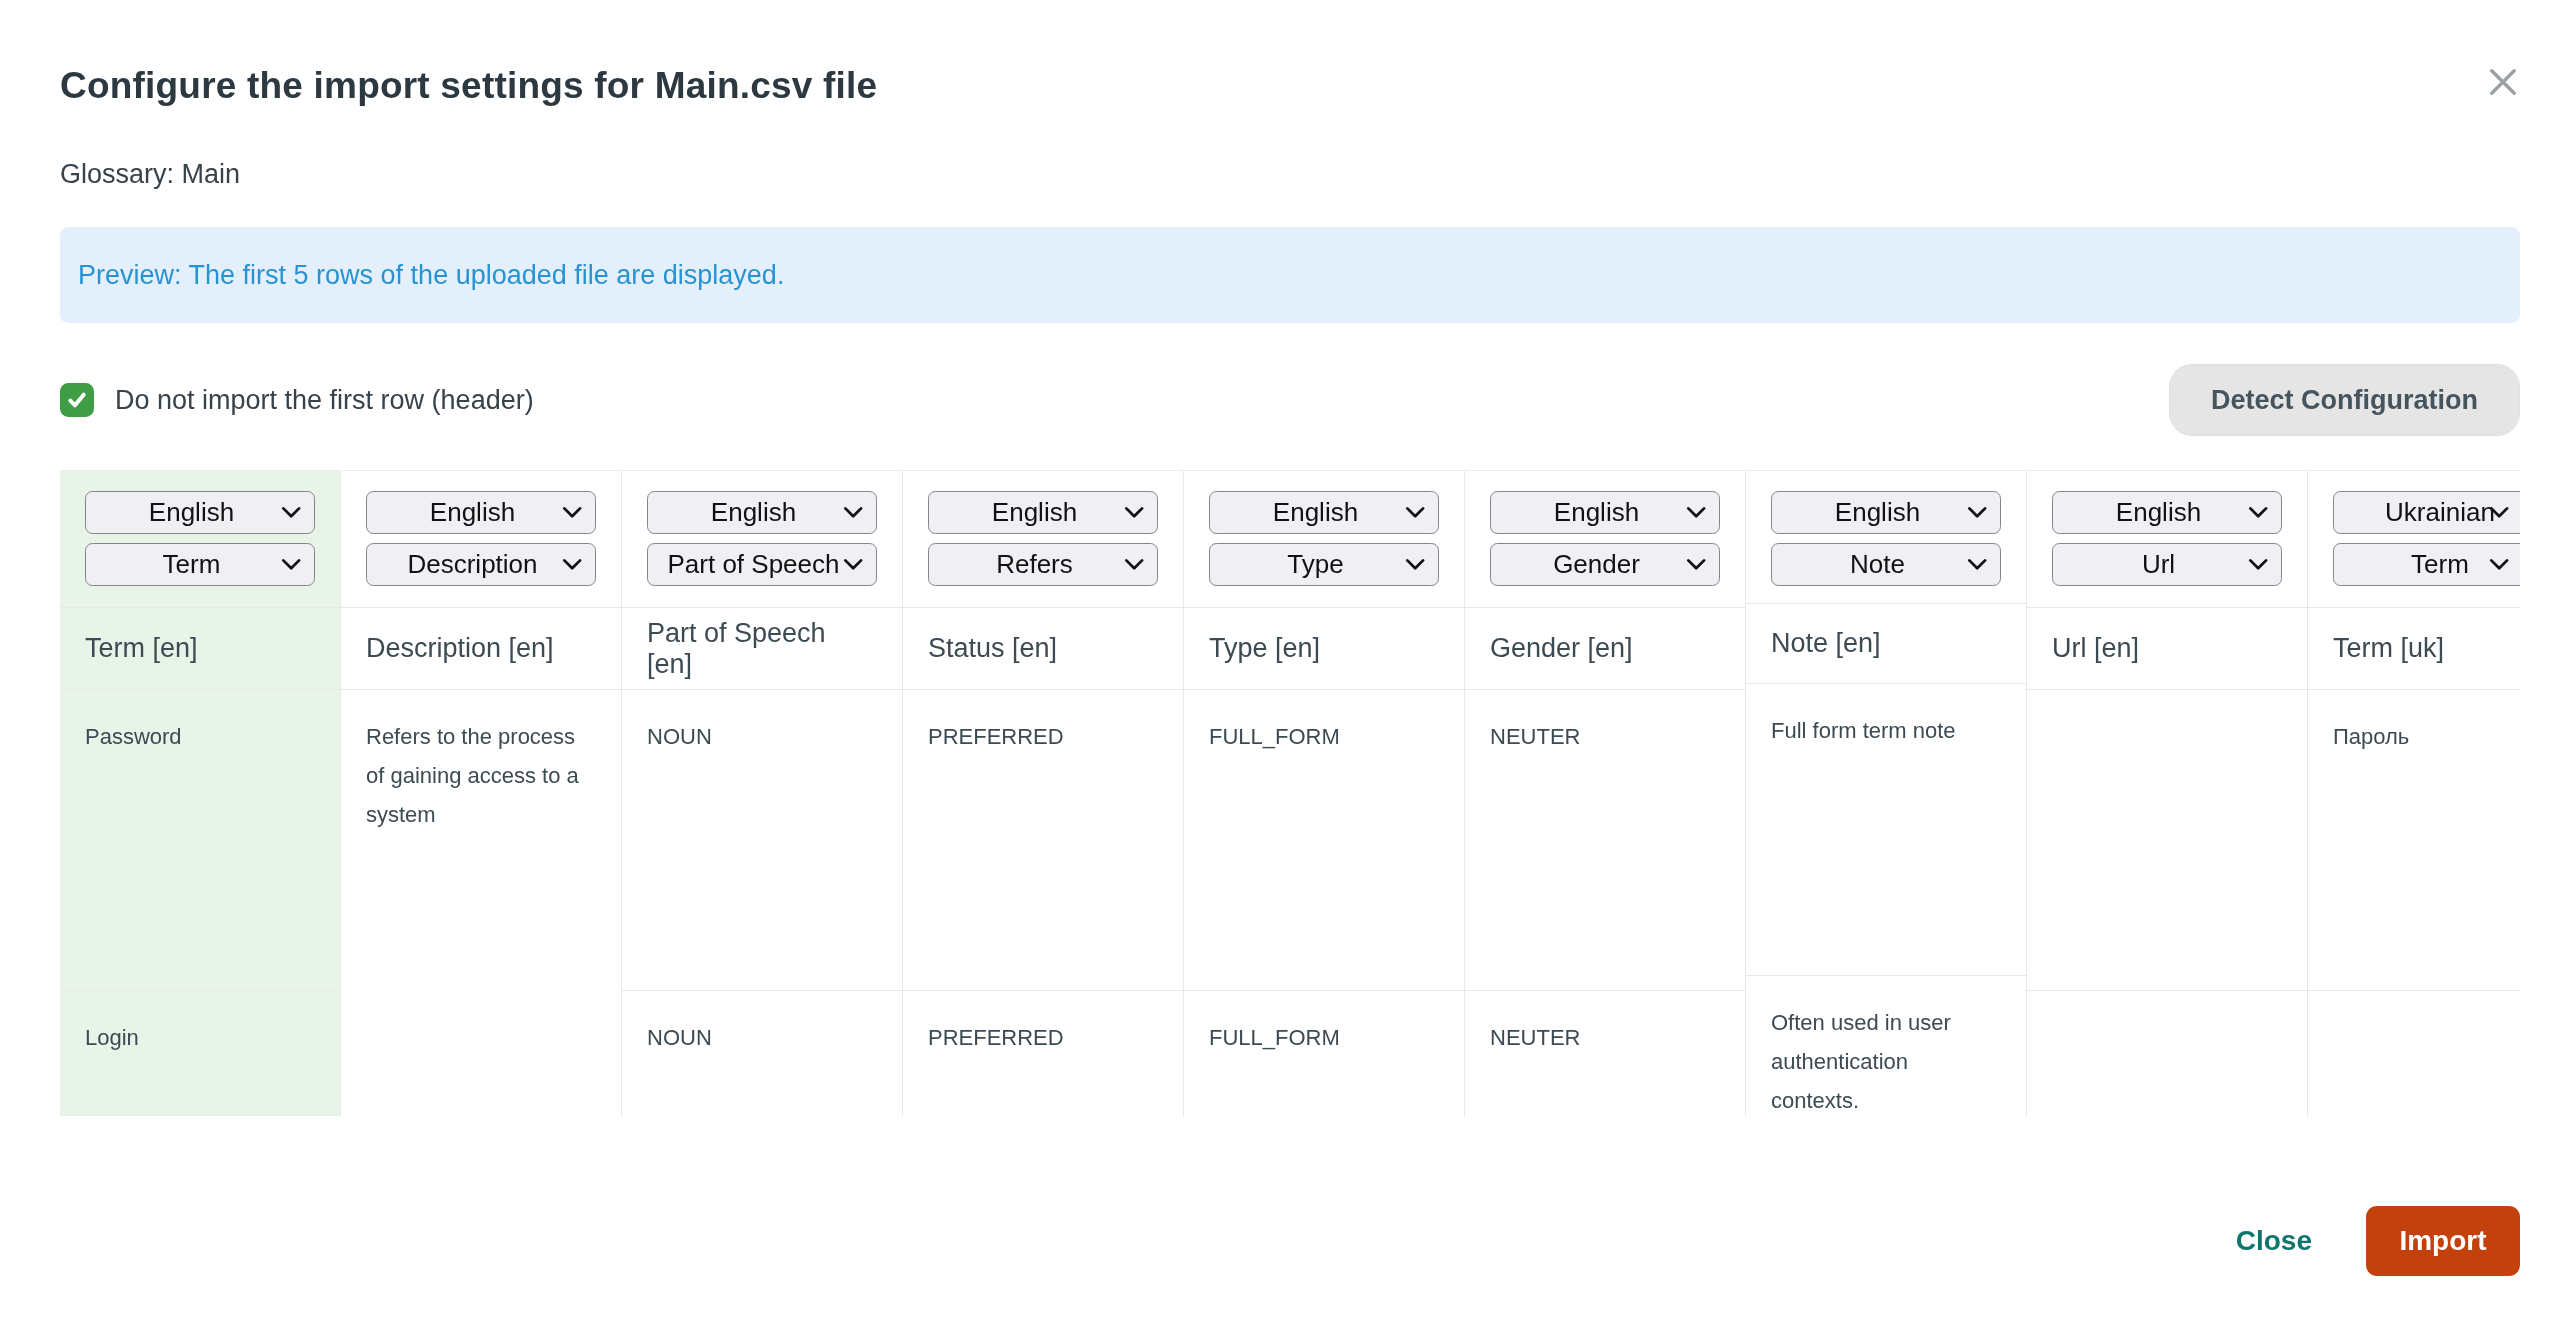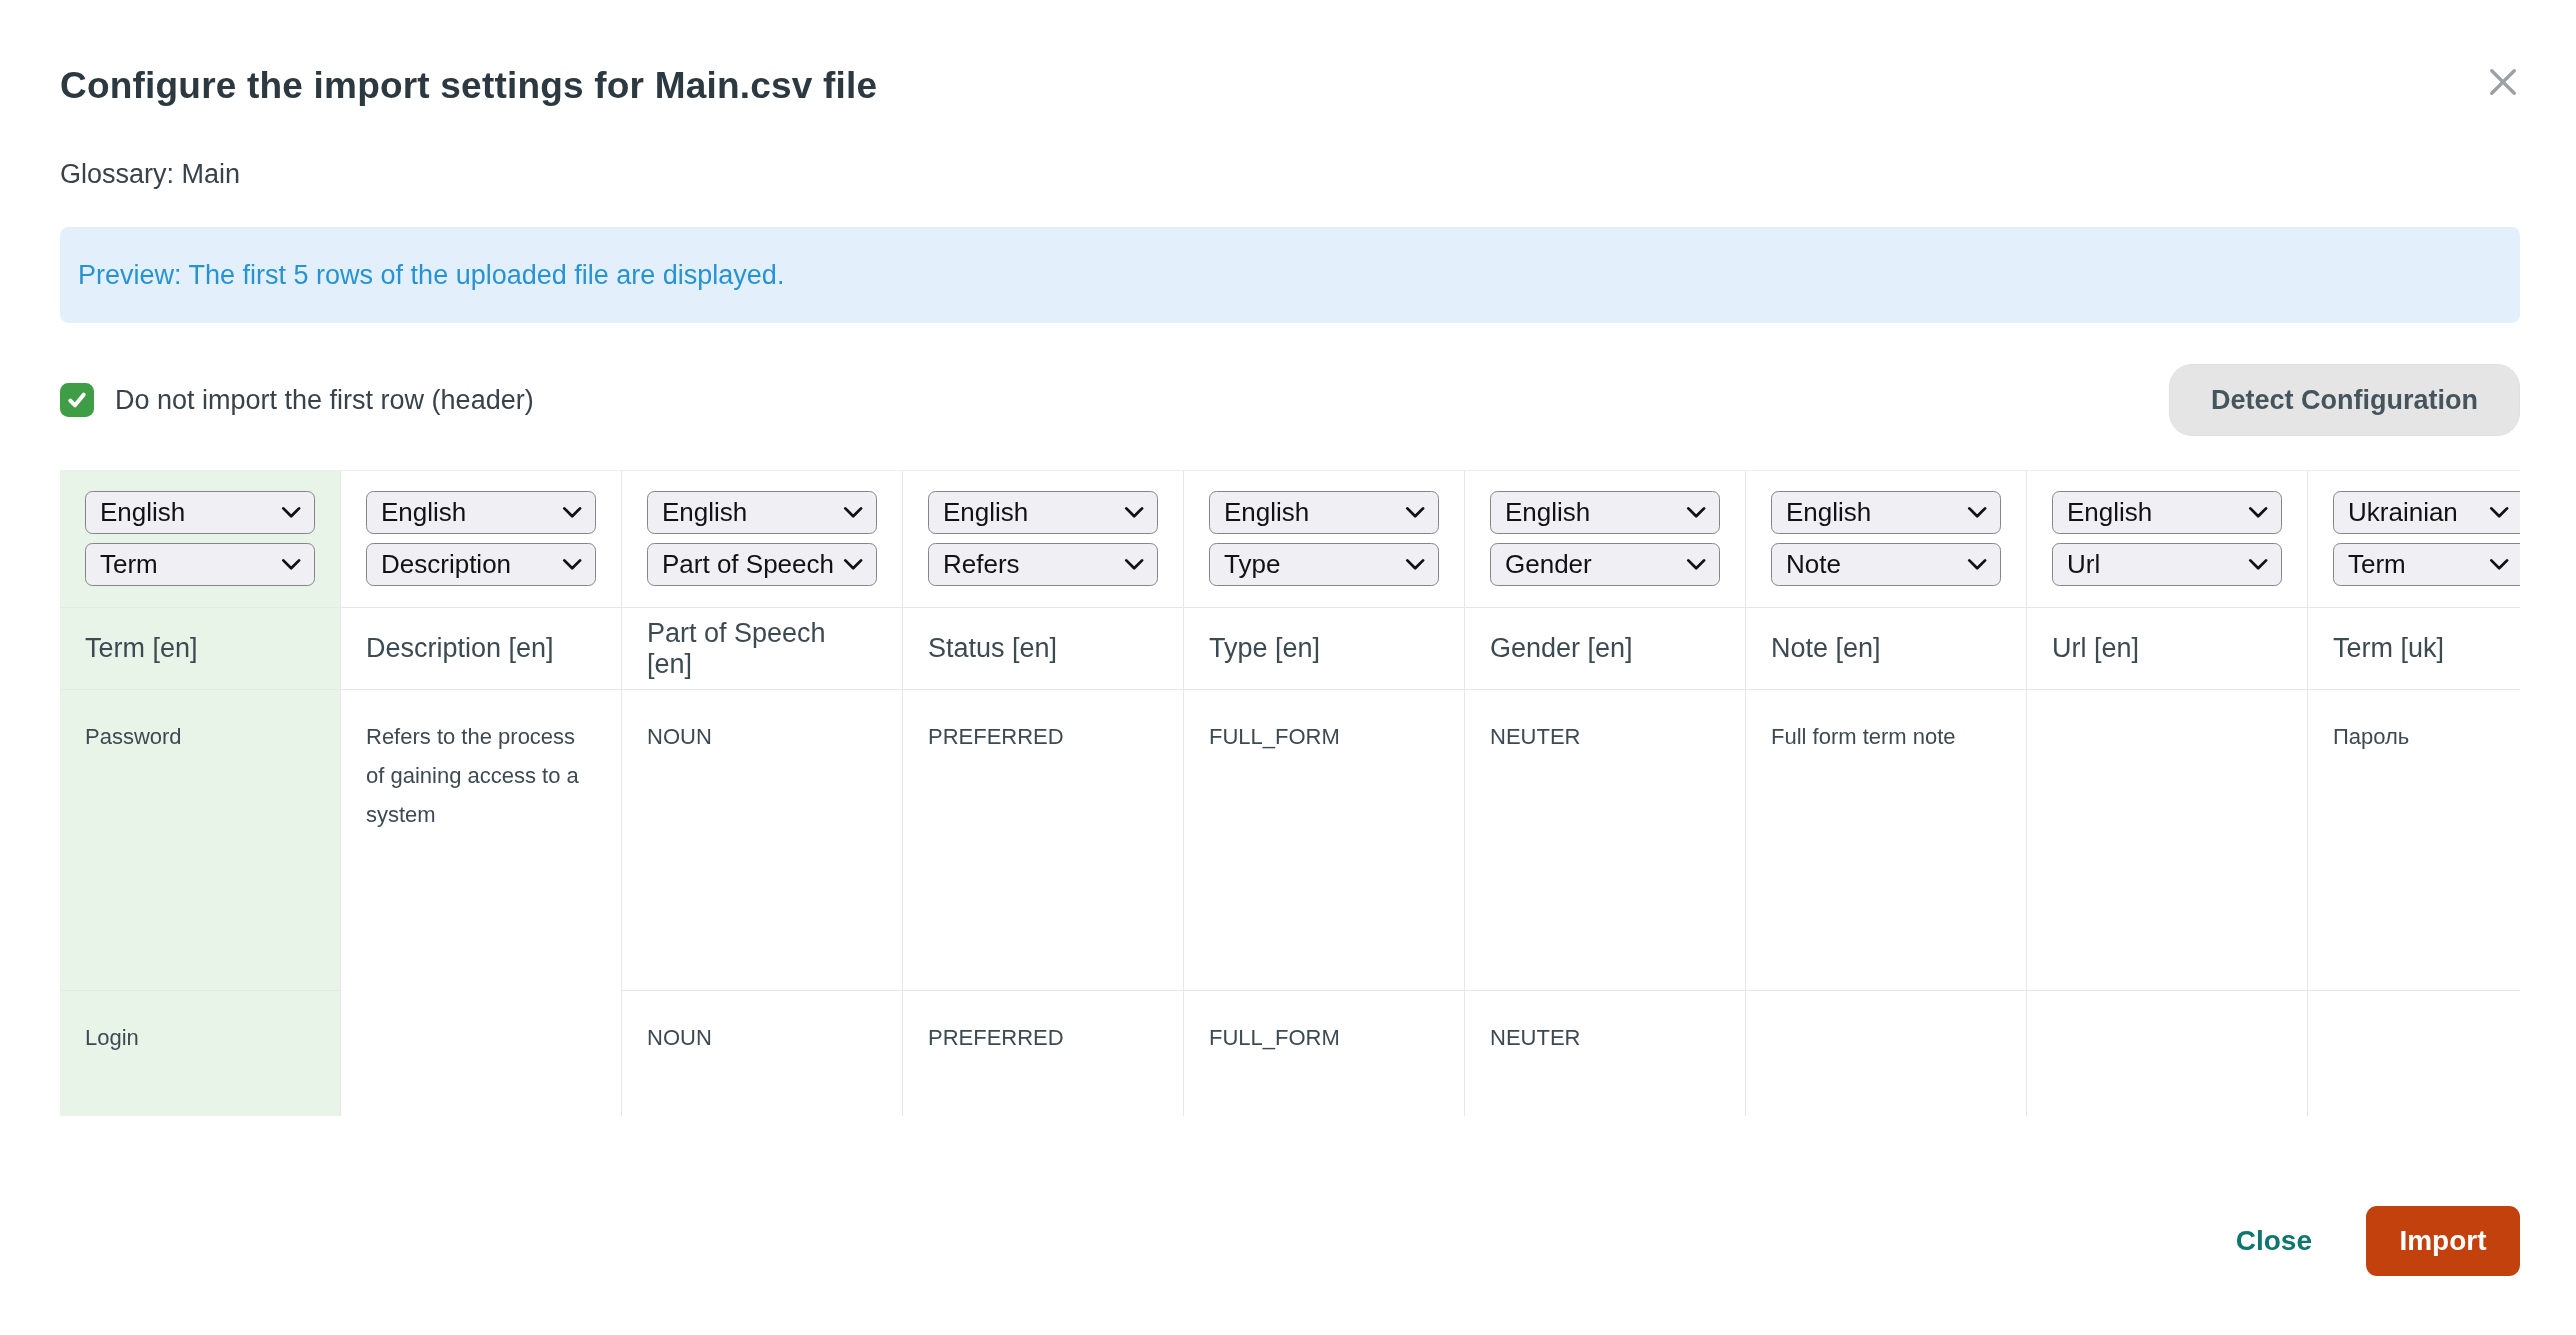--- a/index.html
+++ b/index.html
@@ -38,21 +38,21 @@
   .table-inner{display:flex;width:2535px;height:100%;}
   .col{width:281px;min-width:281px;box-sizing:border-box;border-right:0.9px solid #e7e7e7;
        display:flex;flex-direction:column;background:#fff;}
   .col:last-child{border-right:none;}
   .col.highlight{background:#e9f4e9;}
 
   .sel-seg{height:137px;box-sizing:border-box;border-bottom:0.9px solid #e7e7e7;
            padding:20.4px 25px 0 25px;display:flex;flex-direction:column;gap:8.3px;}
   .select{position:relative;height:43px;box-sizing:border-box;background:#efeff4;
           border:1.9px solid #84848b;border-radius:7.4px;display:flex;align-items:center;
-          padding:0 31px 0 14px;cursor:pointer;}
+          padding:0 31px 0 14px;cursor:pointer;justify-content:center;}
   .select .val{font-size:26px;color:#121212;white-space:nowrap;overflow:hidden;}
   .select .chev{position:absolute;right:13px;top:14px;line-height:0;}
   .col:last-child .select{width:231px;min-width:231px;}
   .col:last-child .select .chev{right:54px;}
 
   .head-seg{height:82px;box-sizing:border-box;border-bottom:0.9px solid #e7e7e7;
             display:flex;align-items:center;padding:0 25px;font-size:27px;color:#3c4a52;}
   .cell{box-sizing:border-box;padding:27px 25px 0 25px;font-size:22px;line-height:39px;color:#3c4a52;
         word-wrap:break-word;}
   .cell.r1{height:301px;border-bottom:0.9px solid #e7e7e7;}
@@ -259,20 +259,21 @@
         <span class="val">Note</span>
         <span class="chev">
           <svg width="20.4" height="14" viewBox="0 0 22 15">
                   <path d="M2.5 2.5 L11 11 L19.5 2.5" stroke="#121212" stroke-width="3" fill="none" stroke-linecap="round" stroke-linejoin="round"></path>
                 </svg>
         </span>
       </div>
     </div>
     <div class="head-seg">Note [en]</div>
     <div class="cell r1">Full form term note</div>
+    <div class="cell r2">Often used in user authentication contexts.</div>
   </div>
 
   <div class="col">
     <div class="sel-seg">
       <div class="select">
         <span class="val">English</span>
         <span class="chev">
           <svg width="20.4" height="14" viewBox="0 0 22 15">
                   <path d="M2.5 2.5 L11 11 L19.5 2.5" stroke="#121212" stroke-width="3" fill="none" stroke-linecap="round" stroke-linejoin="round"></path>
                 </svg>

